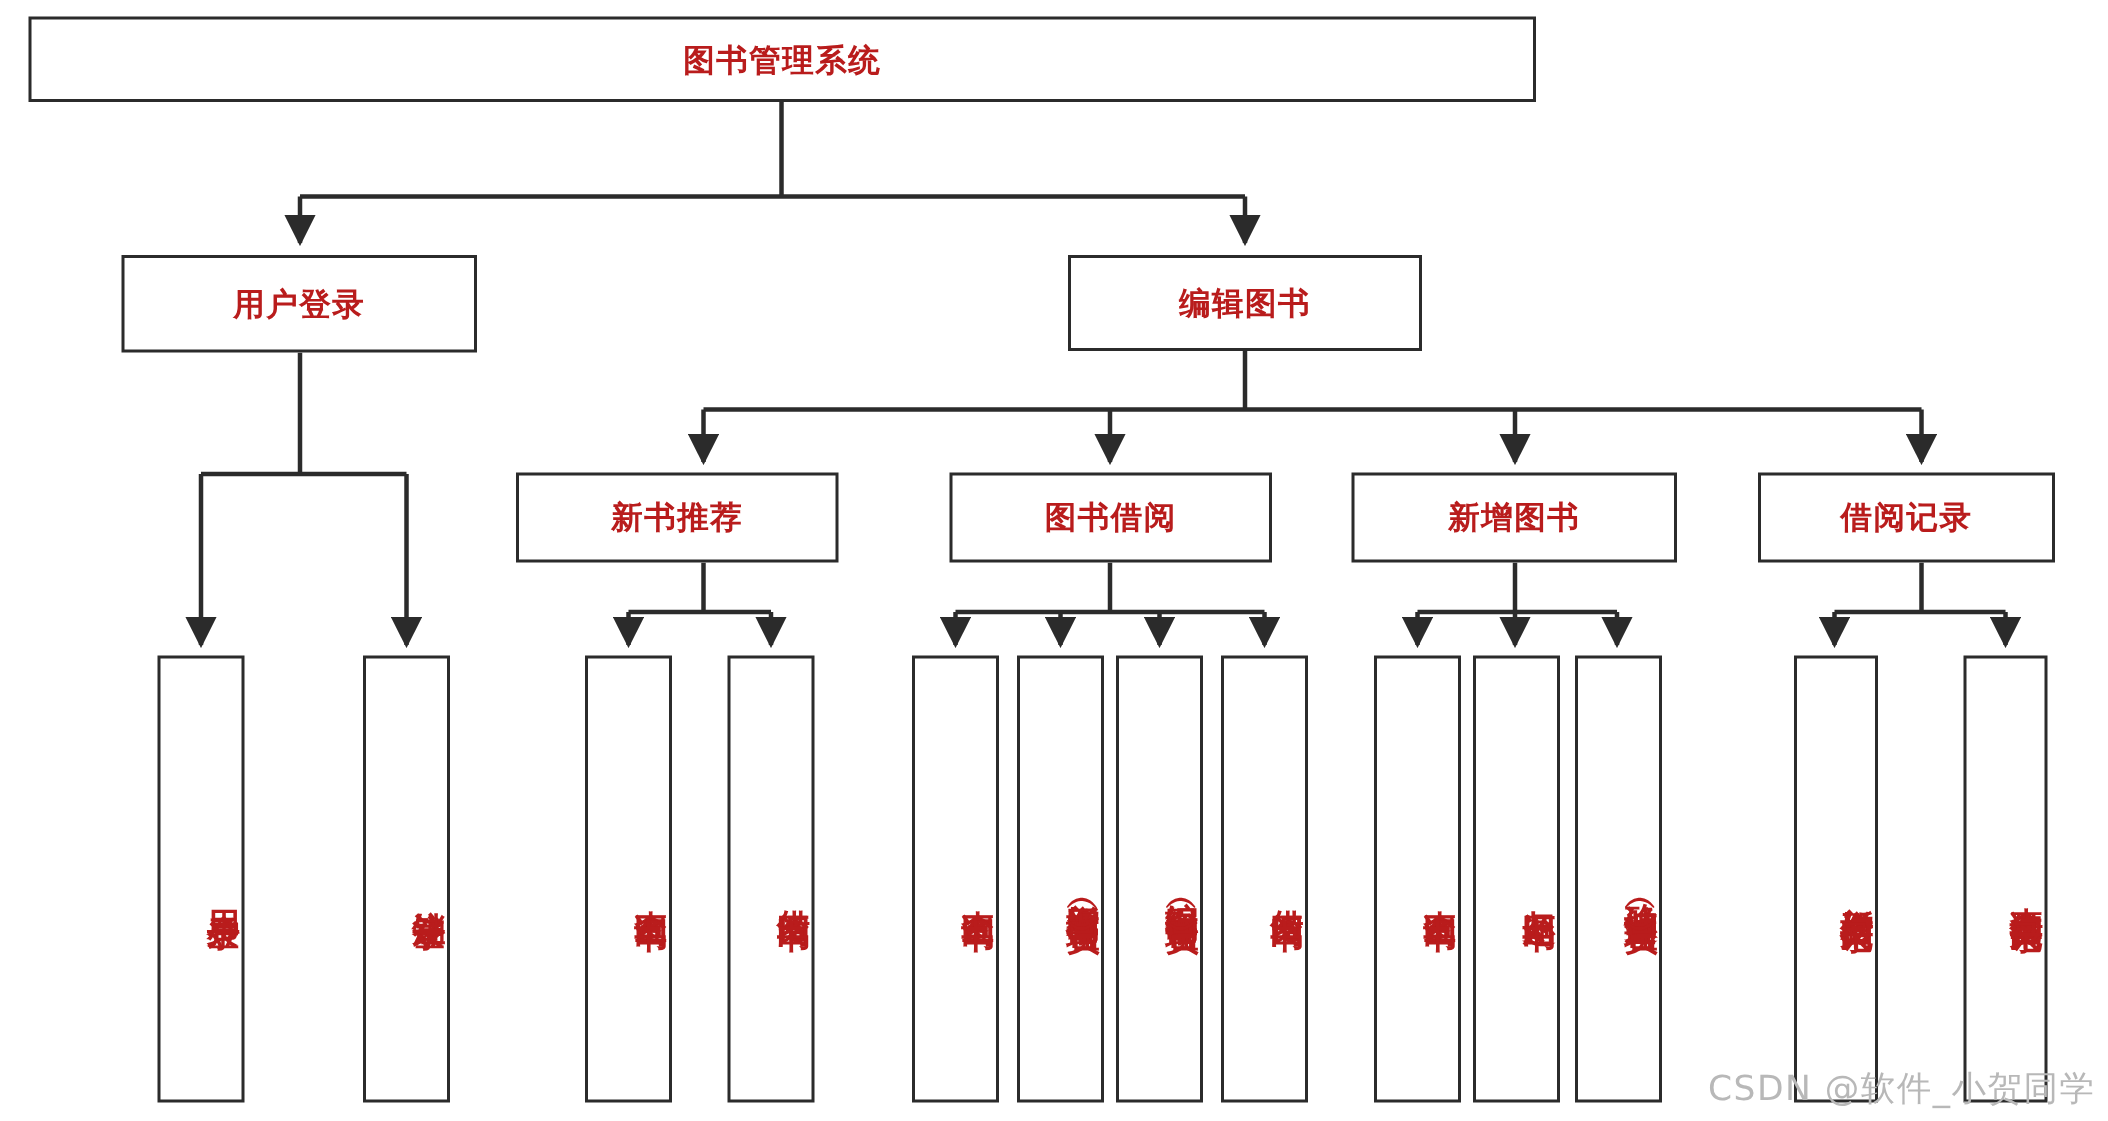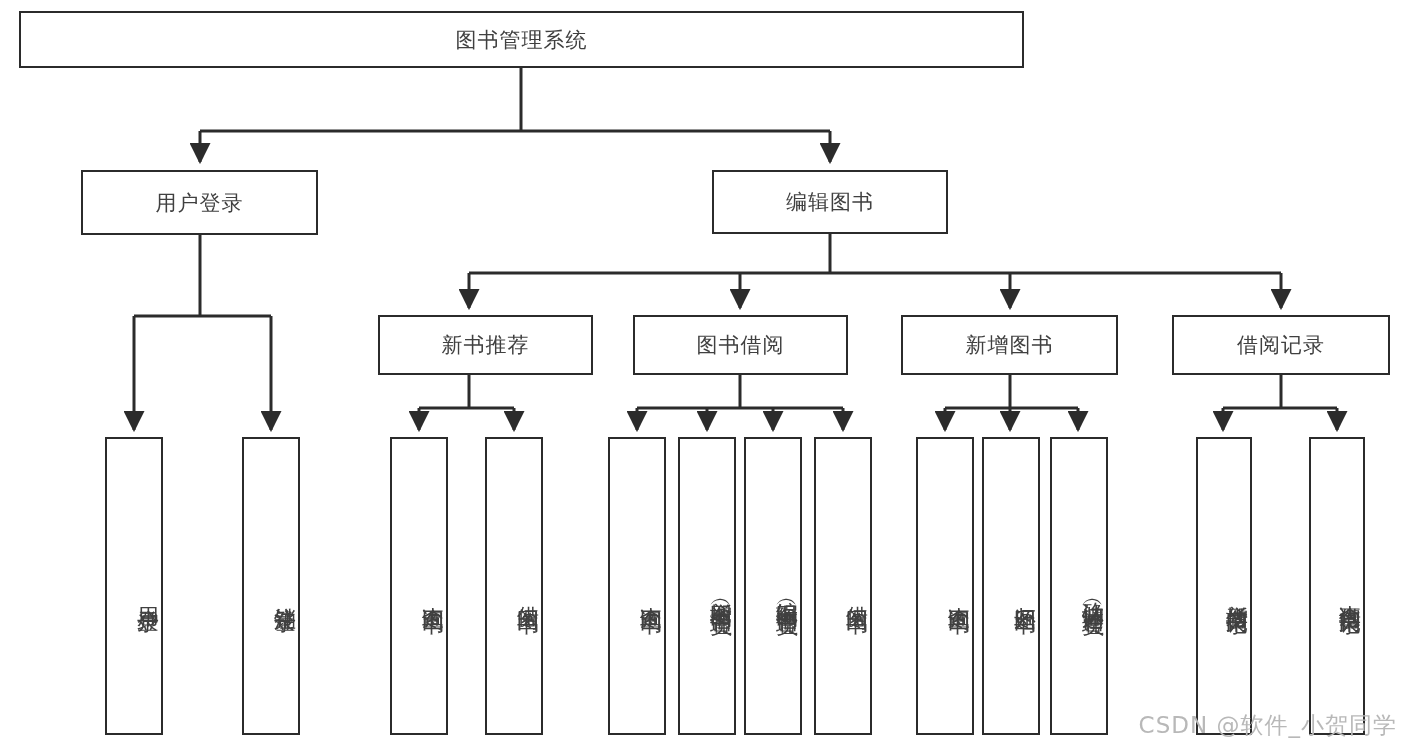--- a/index.html
+++ b/index.html
@@ -1,21 +1,21 @@
 <!DOCTYPE html>
 <html><head>
 <meta charset="utf-8">
 <style>
   html,body{margin:0;padding:0;background:#ffffff;}
   body{font-family:"DejaVu Sans","Liberation Sans",sans-serif;}
   #stage{position:relative;width:1405px;height:747px;background:#ffffff;overflow:hidden;}
   svg#wires{position:absolute;left:0;top:0;width:1405px;height:747px;}
   .node{position:absolute;box-sizing:border-box;background:#ffffff;
         border:2px solid #2b2b2b;display:flex;align-items:center;justify-content:center;
-        color:#404040;}
+        color:#b91c1c;font-weight:bold;}
   .node.h{font-size:21px;letter-spacing:1px;}
   .node.v{writing-mode:vertical-rl;text-orientation:upright;font-size:22px;
           line-height:1.22;letter-spacing:2px;padding-top:14px;
           align-items:flex-start;justify-content:center;}
   .node.v span{writing-mode:vertical-rl;text-orientation:upright;display:block;}
   .watermark{position:absolute;right:8px;bottom:6px;font-size:23px;color:#b8b8b8;
              letter-spacing:1px;white-space:nowrap;}
 </style>
 </head>
 <body>
@@ -76,30 +76,30 @@
     <span>图书管理系统</span>
   </div>
 
   <div class="node h" style="left:81px;top:170px;width:237px;height:65px;">
     <span>用户登录</span>
   </div>
   <div class="node h" style="left:712px;top:170px;width:236px;height:64px;">
     <span>编辑图书</span>
   </div>
 
-  <div class="node h" style="left:378px;top:315px;width:215px;height:60px;">
+  <div class="node h" style="left:344px;top:315px;width:215px;height:60px;">
     <span>新书推荐</span>
   </div>
   <div class="node h" style="left:633px;top:315px;width:215px;height:60px;">
     <span>图书借阅</span>
   </div>
   <div class="node h" style="left:901px;top:315px;width:217px;height:60px;">
     <span>新增图书</span>
   </div>
-  <div class="node h" style="left:1172px;top:315px;width:218px;height:60px;text-align:center;">
+  <div class="node h" style="left:1172px;top:315px;width:198px;height:60px;text-align:center;">
     <span>借阅记录</span>
   </div>
 
   <div class="node v" style="left:105px;top:437px;width:58px;height:298px;">
     <span>用户登录</span>
   </div>
   <div class="node v" style="left:242px;top:437px;width:58px;height:298px;">
     <span>注销登录</span>
   </div>
 

